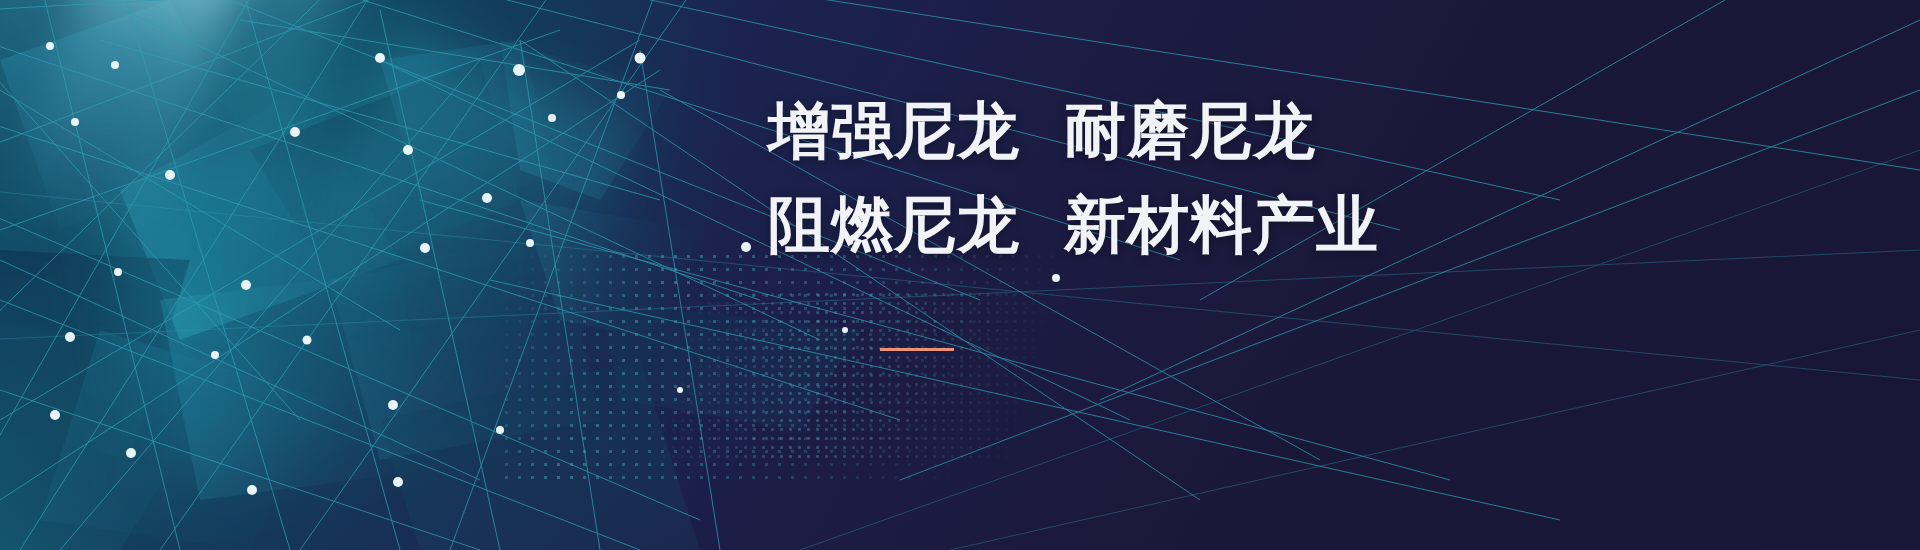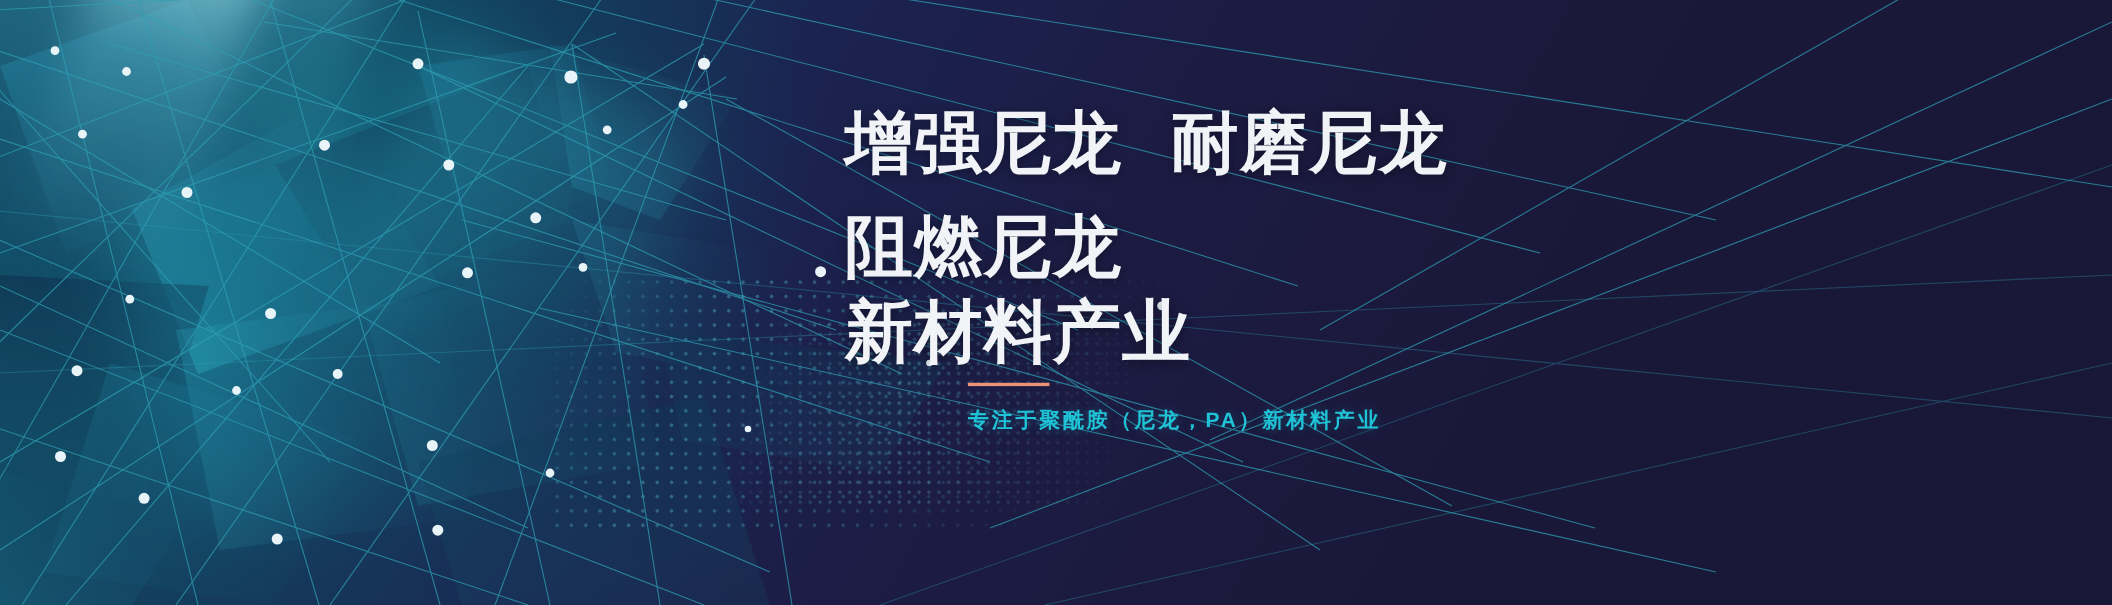--- a/index.html
+++ b/index.html
@@ -92,21 +92,21 @@
     display:flex;
     align-items:baseline;
     color:#f2f3f7;
     font-size:62px;
     line-height:78px;
     font-weight:bold;
     letter-spacing:1px;
     white-space:nowrap;
     text-shadow:0 2px 10px rgba(0,0,0,0.35);
   }
-  .hl-line + .hl-line{margin-top:16px;flex-direction:column;}
+  .hl-line + .hl-line{margin-top:16px;}
   .hl-gap{display:inline-block;width:44px;}
 
   .sub-wrap{
     position:absolute; left:112px; top:348px;
   }
   .sub-rule{
     width:74px; height:3px;
     background:#ec9279;
     margin:0 0 18px 0;
   }
@@ -266,17 +266,16 @@
       </div>
       <div class="hl-line">
         <span>阻燃尼龙</span>
         <span class="hl-gap"></span>
         <span>新材料产业</span>
       </div>
     </div>
 
     <div class="sub-wrap">
       <div class="sub-rule"></div>
-      <div class="subtitle">专注于聚酰胺（尼龙，PA）新材料产业</div>
     </div>
 
   </div>
 </div>
 
 </body></html>

